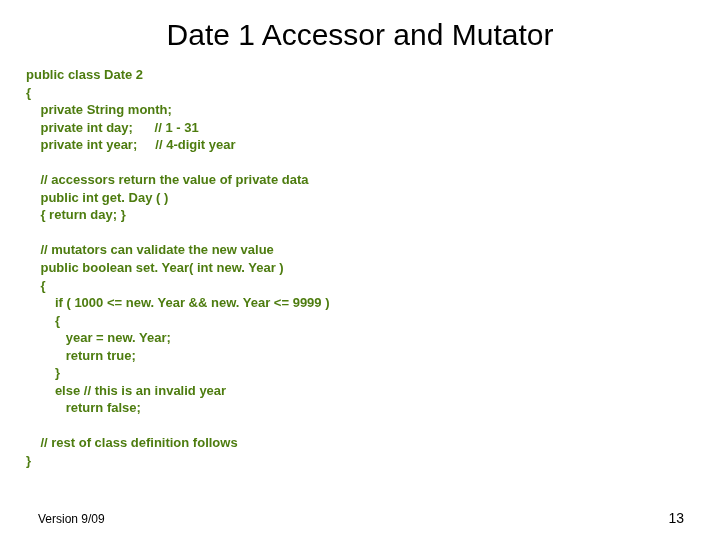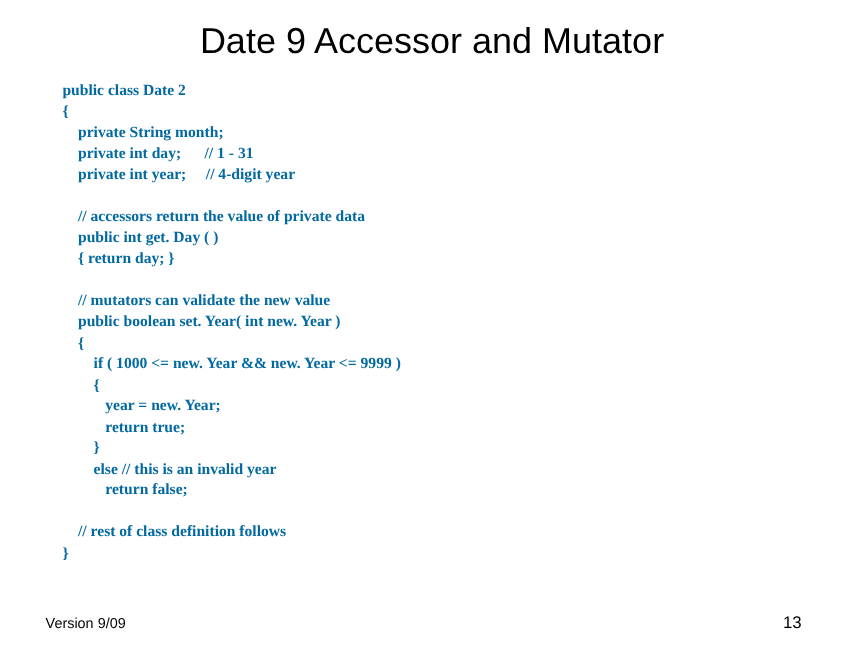--- a/index.html
+++ b/index.html
@@ -21,48 +21,48 @@
   }
   .title {
     text-align: center;
     font-size: 30px;
     font-weight: normal;
     padding-top: 18px;
     margin: 0 0 14px 0;
     font-family: Arial, Helvetica, sans-serif;
   }
   .code {
-    font-family: Liberation Serif, serif;
+    font-family: Liberation Sans, sans-serif;
     font-size: 13px;
     font-weight: bold;
     line-height: 1.35;
     white-space: pre;
-    margin-left: 52px;
-    color: #0369a1;
+    margin-left: 26px;
+    color: #4d7c0f;
   }
   .version {
     position: absolute;
     left: 38px;
     bottom: 14px;
     font-size: 12px;
     font-family: Arial, Helvetica, sans-serif;
   }
   .pagenum {
     position: absolute;
-    right: 52px;
+    right: 36px;
     bottom: 14px;
     font-size: 14px;
     font-family: Arial, Helvetica, sans-serif;
   }
 </style>
 </head>
 <body>
 
 <div class="slide">
-  <h1 class="title">Date 9 Accessor and Mutator</h1>
+  <h1 class="title">Date 1 Accessor and Mutator</h1>
 
   <div class="code"><span>public class Date 2</span>
 <span>{</span>
 <span>    private String month;</span>
 <span>    private int day;      // 1 - 31</span>
 <span>    private int year;     // 4-digit year</span>
 <span></span>
 <span>    // accessors return the value of private data</span>
 <span>    public int get. Day ( )</span>
 <span>    { return day; }</span>

